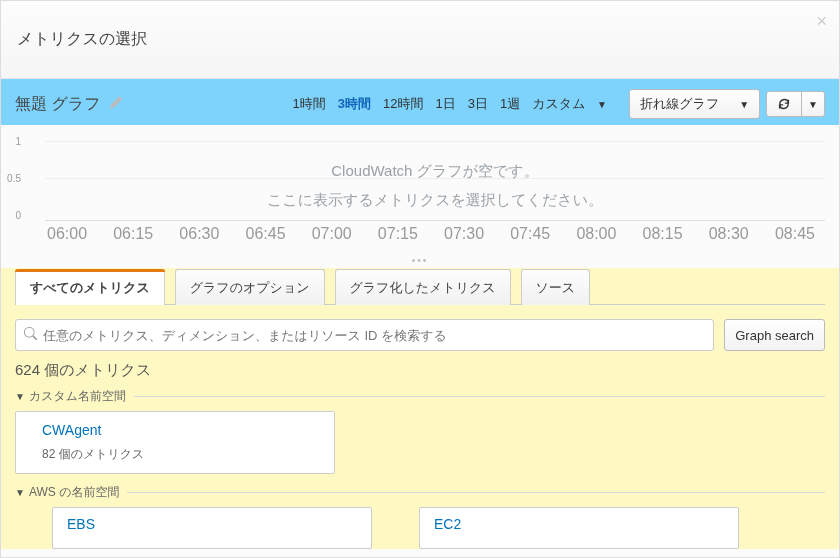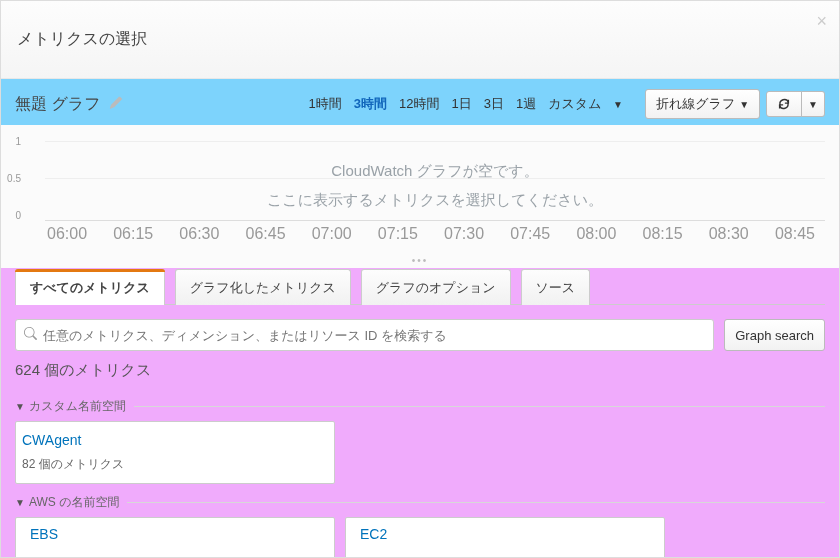--- a/index.html
+++ b/index.html
@@ -9,58 +9,58 @@
   .modal-close { position: absolute; right: 12px; top: 10px; color: #ccc; font-size: 18px; cursor: pointer; }
   .toolbar { display: flex; align-items: center; padding: 10px 14px 6px 14px; background: #7dd3fc; }
   .title-area { display: flex; align-items: center; gap: 8px; flex: 1; }
   .graph-title { font-size: 16px; color: #444; }
   .pencil { color: #bbb; }
   .time-range { display: flex; align-items: center; font-size: 13px; color: #333; margin-left: 32px; }
   .time-range span { padding: 4px 6px; cursor: pointer; }
   .time-range .active { color: #1166bb; font-weight: bold; }
   .time-range .caret { font-size: 10px; margin-left: 2px; }
   .right-controls { display: flex; align-items: center; gap: 6px; margin-left: 10px; }
-  .btn { background: linear-gradient(#fff,#f2f2f2); border: 1px solid #bbb; border-radius: 3px; padding: 5px 10px; font-size: 13px; color: #333; cursor: pointer; display: inline-flex; align-items: center; gap: 4px; }
+  .btn { background: linear-gradient(#fff,#f2f2f2); border: 1px solid #bbb; border-radius: 3px; padding: 5px 10px; font-size: 13px; color: #333; cursor: pointer; display: inline-flex; align-items: center; gap: 20px; }
   .btn .caret { font-size: 10px; }
   .btn-group { display: flex; }
   .btn-group .btn:first-child { border-top-right-radius: 0; border-bottom-right-radius: 0; }
   .btn-group .btn:last-child { border-top-left-radius: 0; border-bottom-left-radius: 0; border-left: none; padding: 5px 6px; }
   .chart-area { position: relative; height: 120px; margin: 6px 14px 0 14px; }
   .y-axis { position: absolute; left: 0; top: 0; height: 90px; width: 40px; }
   .y-tick { position: absolute; right: 34px; font-size: 10px; color: #999; transform: translateY(-50%); }
   .y-tick[data-y="1"]   { top: 10px; }
   .y-tick[data-y="0.5"] { top: 47px; }
   .y-tick[data-y="0"]   { top: 84px; }
   .plot { position: absolute; left: 30px; right: 0; top: 0; height: 90px; border-bottom: 1px solid #ddd; }
   .grid-line { position: absolute; left: 0; right: 0; height: 0; border-top: 1px solid #eee; }
   .grid-line.g0 { top: 10px; }
   .grid-line.g1 { top: 47px; }
   .x-axis { position: absolute; left: 22px; right: 0; top: 94px; display: flex; justify-content: space-between; font-size: 16px; color: #999; padding: 0 10px; }
   .empty-msg { position: absolute; left: 0; right: 0; top: 26px; text-align: center; color: #9aa2a8; font-size: 15px; line-height: 1.9; }
   .drag-handle { text-align: center; color: #bbb; font-size: 10px; letter-spacing: 2px; padding: 4px 0 2px; }
-  .tabs-wrap { padding: 0 14px; background: #f0abfc; }
+  .tabs-wrap { padding: 0 14px; background: #fef9c3; }
   .tabs { display: flex; gap: 10px; border-bottom: 1px solid #ccc; position: relative; }
   .tab { padding: 9px 14px 8px; font-size: 13px; color: #444; border: 1px solid transparent; border-bottom: none; cursor: pointer; position: relative; top: 1px; background: transparent; border-radius: 3px 3px 0 0; }
   .tab.inactive { border-color: #ccc; background: linear-gradient(#fdfdfd,#f1f1f1); }
   .tab.active { border-color: #ccc; background: #fff; font-weight: bold; }
   .tab.active::before { content: ""; position: absolute; left: -1px; right: -1px; top: -1px; height: 3px; background: #e47911; border-radius: 3px 3px 0 0; }
   .search-row { display: flex; gap: 10px; margin: 14px 0 10px; }
   .search-box { flex: 1; display: flex; align-items: center; border: 1px solid #ccc; border-radius: 3px; background: #fff; padding: 0 8px; height: 32px; }
   .search-box .icon { color: #999; margin-right: 6px; }
   .search-box input { flex: 1; border: none; outline: none; font-size: 13px; color: #666; background: transparent; }
-  .metrics-count { font-size: 15px; color: #555; margin-bottom: 18px; }
+  .metrics-count { font-size: 15px; color: #555; margin-bottom: 8px; }
   .ns-group { margin-bottom: 10px; }
   .ns-header { display: flex; align-items: center; font-size: 12px; color: #666; margin-bottom: 6px; }
   .ns-header .tri { font-size: 10px; margin-right: 4px; color: #555; }
   .ns-header .line { flex: 1; height: 0; border-top: 1px solid #d8d8d8; margin-left: 8px; }
   .ns-cards { display: flex; gap: 10px; }
-  .ns-card { border: 1px solid #ccc; border-radius: 2px; background: #fff; padding: 10px 6px; min-width: 320px; cursor: pointer; }
+  .ns-card { border: 1px solid #ccc; border-radius: 2px; background: #fff; padding: 10px 26px; min-width: 320px; cursor: pointer; }
   .ns-card .name { color: #0073bb; font-size: 14px; margin-bottom: 8px; }
   .ns-card .sub { color: #666; font-size: 12px; }
-  .ns-card.small { padding: 8px 14px; }
+  .ns-card.small { padding: 8px 14px; margin-left: 37px; }
 </style>
 </head>
 <body>
 
 <div class="modal">
 
   <div class="modal-header">
     <span>メトリクスの選択</span>
     <span class="modal-close">×</span>
   </div>
@@ -130,22 +130,22 @@
         <span>08:30</span>
         <span>08:45</span>
       </div>
   </div>
 
   <div class="drag-handle">•••</div>
 
   <div class="tabs-wrap">
     <div class="tabs" id="tabs">
         <div class="tab active">すべてのメトリクス</div>
+        <div class="tab inactive">グラフのオプション</div>
         <div class="tab inactive">グラフ化したメトリクス</div>
-        <div class="tab inactive">グラフのオプション</div>
         <div class="tab inactive">ソース</div>
       </div>
 
     <div class="search-row">
       <div class="search-box">
         <span class="icon">
           <svg width="13" height="13" viewBox="0 0 16 16" fill="currentColor">
               <path d="M11.742 10.344a6.5 6.5 0 1 0-1.397 1.398l3.85 3.85a1 1 0 0 0 1.415-1.414l-3.868-3.834zM12 6.5a5.5 5.5 0 1 1-11 0 5.5 5.5 0 0 1 11 0z"></path>
             </svg>
         </span>

